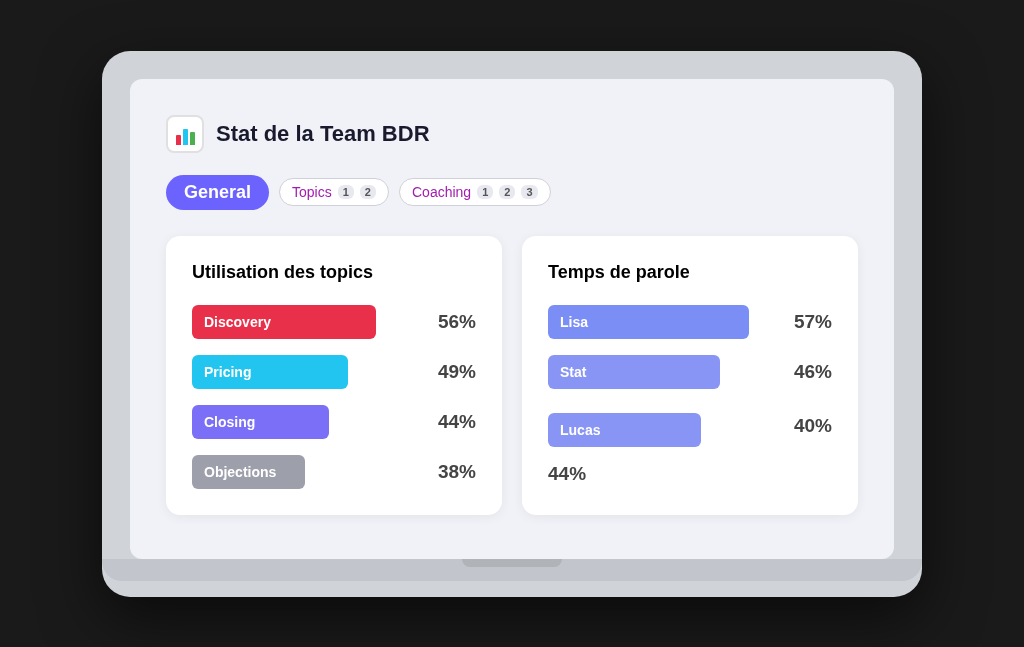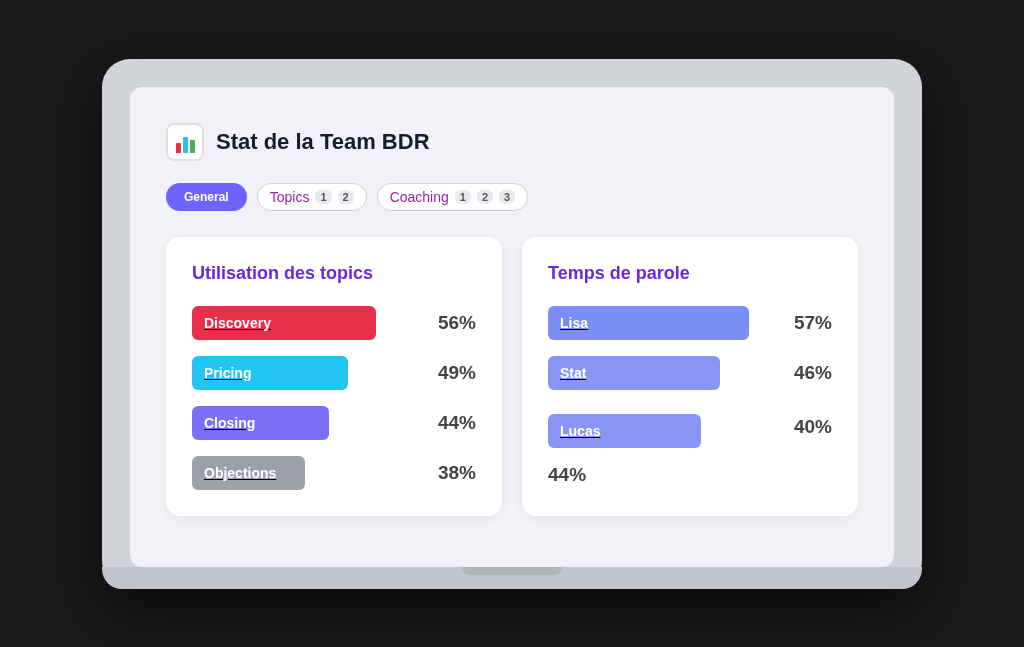--- a/index.html
+++ b/index.html
@@ -9,21 +9,21 @@
       display: flex;
       align-items: center;
       justify-content: center;
       min-height: 100vh;
       font-family: -apple-system, BlinkMacSystemFont, 'Segoe UI', sans-serif;
     }
 
     .laptop-outer {
       background: #d0d3d8;
       border-radius: 28px;
-      padding: 28px 28px 0 28px;
+      padding: 28px 28px 16px 28px;
       width: 820px;
       box-shadow: 0 20px 60px rgba(0,0,0,0.6);
       position: relative;
     }
 
     .laptop-screen {
       background: #f0f2f7;
       border-radius: 12px;
       padding: 36px 36px 36px 36px;
       min-height: 480px;
@@ -93,21 +93,21 @@
       gap: 10px;
       margin-bottom: 26px;
     }
 
     .tab-general {
       background: #6c63ff;
       color: white;
       border: none;
       border-radius: 20px;
       padding: 7px 18px;
-      font-size: 12px;
+      font-size: 18px;
       font-weight: 600;
       cursor: pointer;
     }
 
     .tab-group {
       display: flex;
       align-items: center;
       border: 1.5px solid #d0d0d8;
       border-radius: 20px;
       padding: 5px 12px;
@@ -141,39 +141,38 @@
       background: white;
       border-radius: 14px;
       padding: 26px 26px 26px 26px;
       flex: 1;
       box-shadow: 0 2px 12px rgba(0,0,0,0.06);
     }
 
     .card-title {
       font-size: 18px;
       font-weight: 700;
-      color: #6d28d9;
+      color: #000000;
       margin-bottom: 22px;
     }
 
     
     .bar-row {
       display: flex;
       align-items: center;
       margin-bottom: 16px;
       gap: 10px;
     }
 
     .bar-row:last-child {
       margin-bottom: 0;
     }
 
     .topic-bar-wrap {
       flex: 1;
-      text-decoration: underline;
     }
 
     .topic-bar {
       border-radius: 6px;
       height: 34px;
       display: flex;
       align-items: center;
       padding-left: 12px;
     }
 

